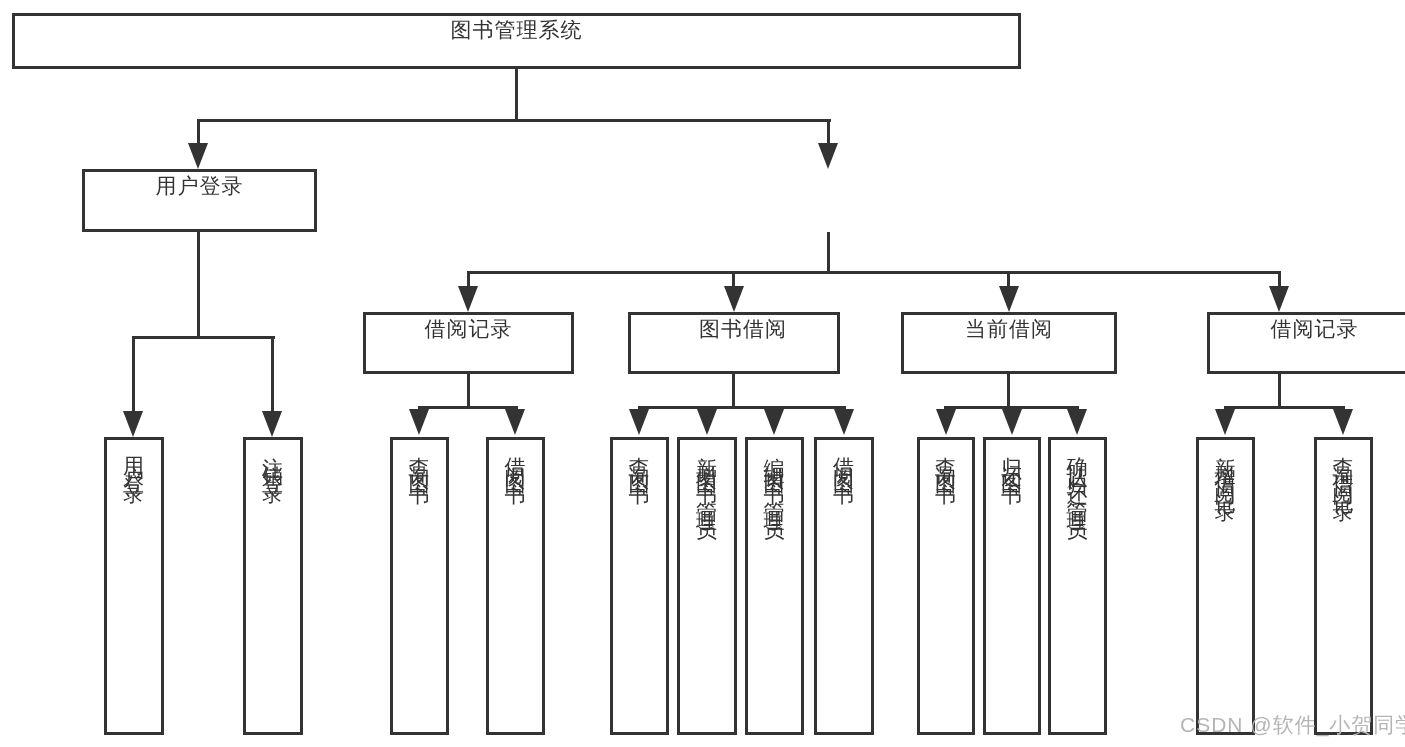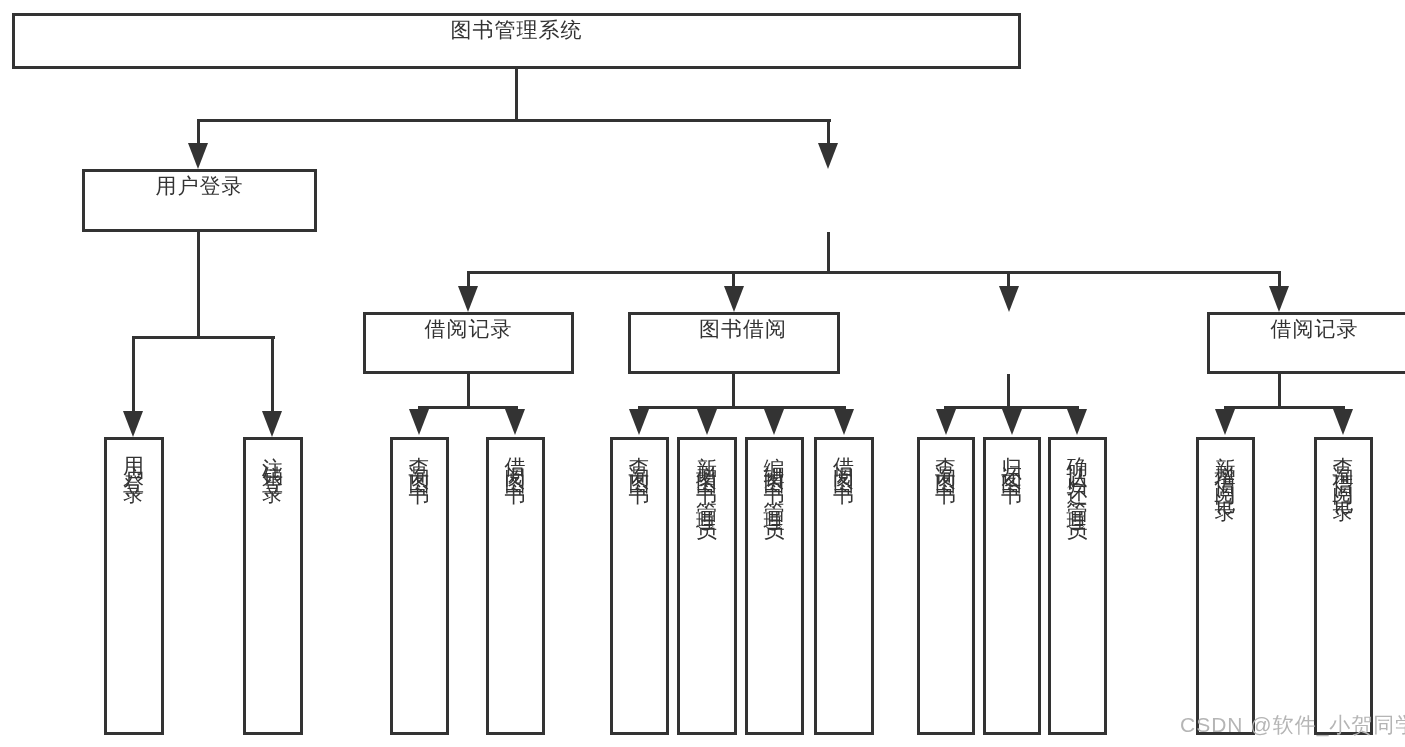--- a/index.html
+++ b/index.html
@@ -64,20 +64,23 @@
   <div class="arrow" style="left:458px;top:286px;"></div>
   <div class="arrow" style="left:724px;top:286px;"></div>
   <div class="arrow" style="left:999px;top:286px;"></div>
   <div class="arrow" style="left:1269px;top:286px;"></div>
 
   <div class="box" style="left:363px;top:312px;width:211px;height:62px;">
     <span class="hlabel">借阅记录</span>
   </div>
   <div class="box" style="left:628px;top:312px;width:212px;height:62px;padding-left:18px;">
     <span class="hlabel">图书借阅</span>
+  </div>
+  <div class="box" style="left:901px;top:312px;width:216px;height:62px;">
+    <span class="hlabel">当前借阅</span>
   </div>
   <div class="box" style="left:1172px;top:312px;width:215px;height:62px;margin-left:35px;">
     <span class="hlabel">借阅记录</span>
   </div>
 
   <div class="line" style="left:467px;top:374px;width:3px;height:33px;"></div>
   <div class="line" style="left:418px;top:406px;width:100px;height:3px;"></div>
   <div class="arrow" style="left:409px;top:409px;"></div>
   <div class="arrow" style="left:505px;top:409px;"></div>
 

